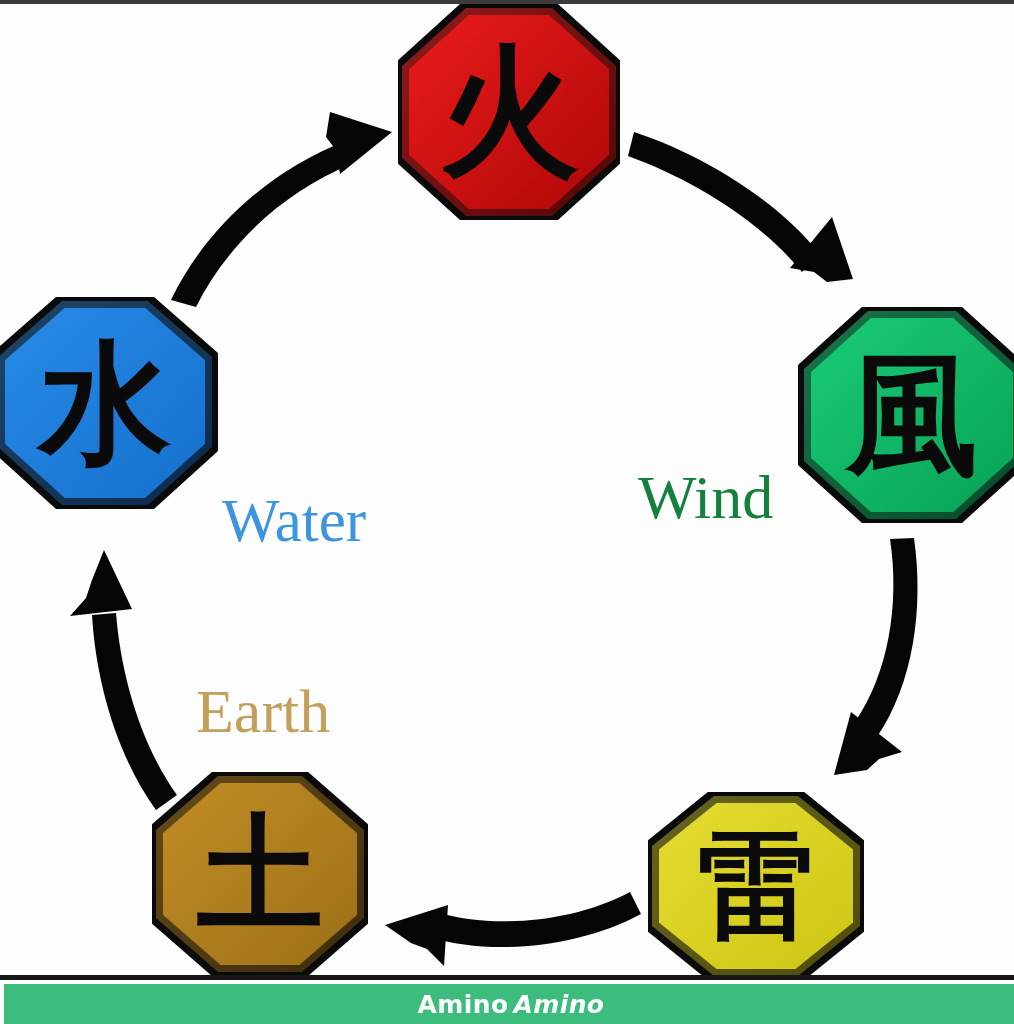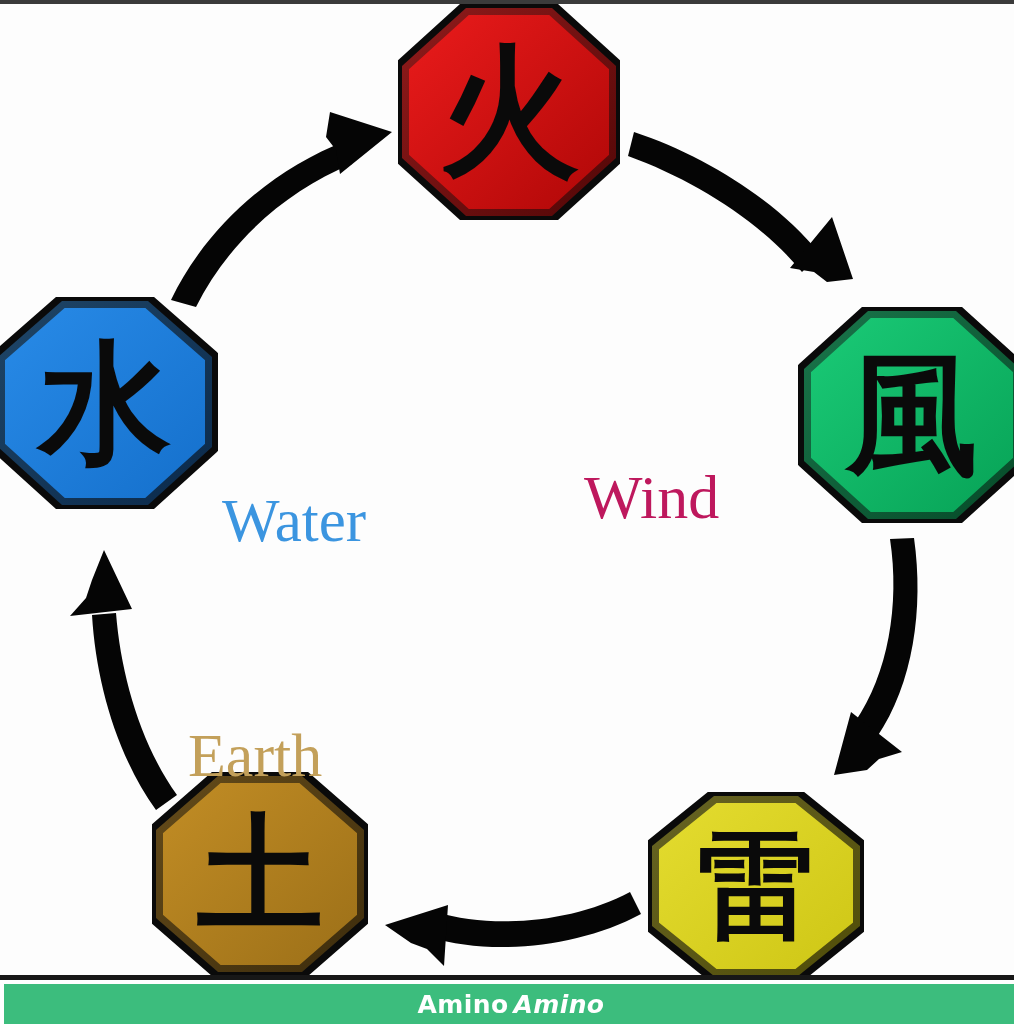--- a/index.html
+++ b/index.html
@@ -161,21 +161,21 @@
         <polygon points="70,4 158,4 222,62 222,154 158,212 70,212 6,154 6,62" fill="url(#windGrad)" stroke="none" opacity="0.5"></polygon>
         <defs>
           <linearGradient id="windGrad" x1="0" y1="0" x2="1" y2="1">
             <stop offset="0%" stop-color="#2ae08c"></stop>
             <stop offset="100%" stop-color="#018a46"></stop>
           </linearGradient>
         </defs>
       </svg>
       <span class="kanji" style="font-size:132px;">風</span>
     </div>
-    <div class="label" style="left:584px; top:462px; font-size:62px; color:#be185d;">Wind</div>
+    <div class="label" style="left:638px; top:462px; font-size:62px; color:#15803d;">Wind</div>
 
     <div class="node" style="left:648px; top:788px;">
       <svg class="node-shape" width="216" height="188" viewBox="0 0 216 188">
         <polygon points="66,4 150,4 212,54 212,134 150,184 66,184 4,134 4,54" fill="#dcd41f" stroke="#0a0a0a" stroke-width="14" stroke-linejoin="round"></polygon>
         <polygon points="66,4 150,4 212,54 212,134 150,184 66,184 4,134 4,54" fill="url(#lightGrad)" stroke="none" opacity="0.4"></polygon>
         <defs>
           <linearGradient id="lightGrad" x1="0" y1="0" x2="1" y2="1">
             <stop offset="0%" stop-color="#f2ea4a"></stop>
             <stop offset="100%" stop-color="#b8b005"></stop>
           </linearGradient>
@@ -190,21 +190,21 @@
         <polygon points="66,4 150,4 212,58 212,146 150,200 66,200 4,146 4,58" fill="url(#earthGrad)" stroke="none" opacity="0.45"></polygon>
         <defs>
           <linearGradient id="earthGrad" x1="0" y1="0" x2="1" y2="1">
             <stop offset="0%" stop-color="#d49b2d"></stop>
             <stop offset="100%" stop-color="#7b560f"></stop>
           </linearGradient>
         </defs>
       </svg>
       <span class="kanji" style="font-size:126px;">土</span>
     </div>
-    <div class="label" style="left:188px; top:676px; font-size:62px; color:#c3a05a;margin-top:44px;">Earth</div>
+    <div class="label" style="left:196px; top:676px; font-size:62px; color:#c3a05a;">Earth</div>
 
     <div class="node" style="left:-8px; top:293px;">
       <svg class="node-shape" width="226" height="212" viewBox="0 0 226 212">
         <polygon points="70,4 156,4 220,60 220,150 156,208 70,208 6,150 6,60" fill="#1a7ee0" stroke="#0a0a0a" stroke-width="14" stroke-linejoin="round"></polygon>
         <polygon points="70,4 156,4 220,60 220,150 156,208 70,208 6,150 6,60" fill="url(#waterGrad)" stroke="none" opacity="0.4"></polygon>
         <defs>
           <linearGradient id="waterGrad" x1="0" y1="0" x2="1" y2="1">
             <stop offset="0%" stop-color="#3fa0f5"></stop>
             <stop offset="100%" stop-color="#0b58ab"></stop>
           </linearGradient>

